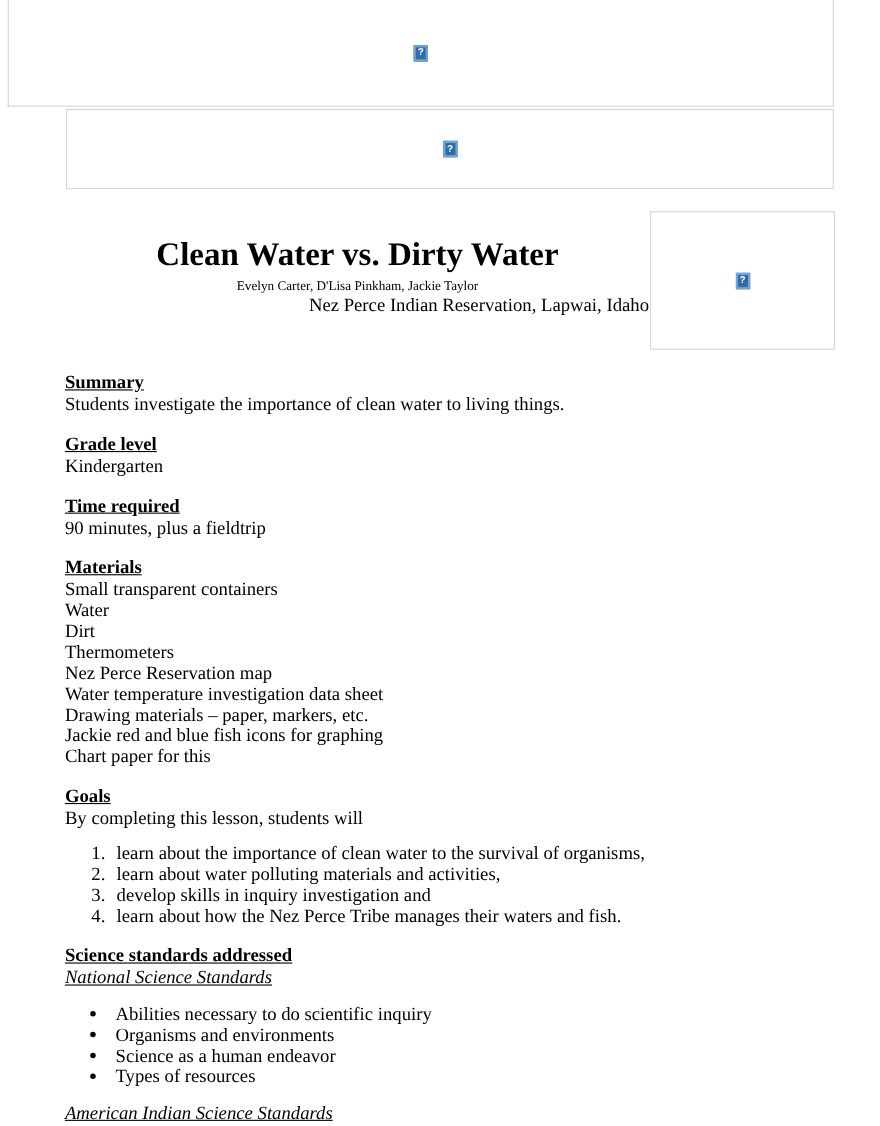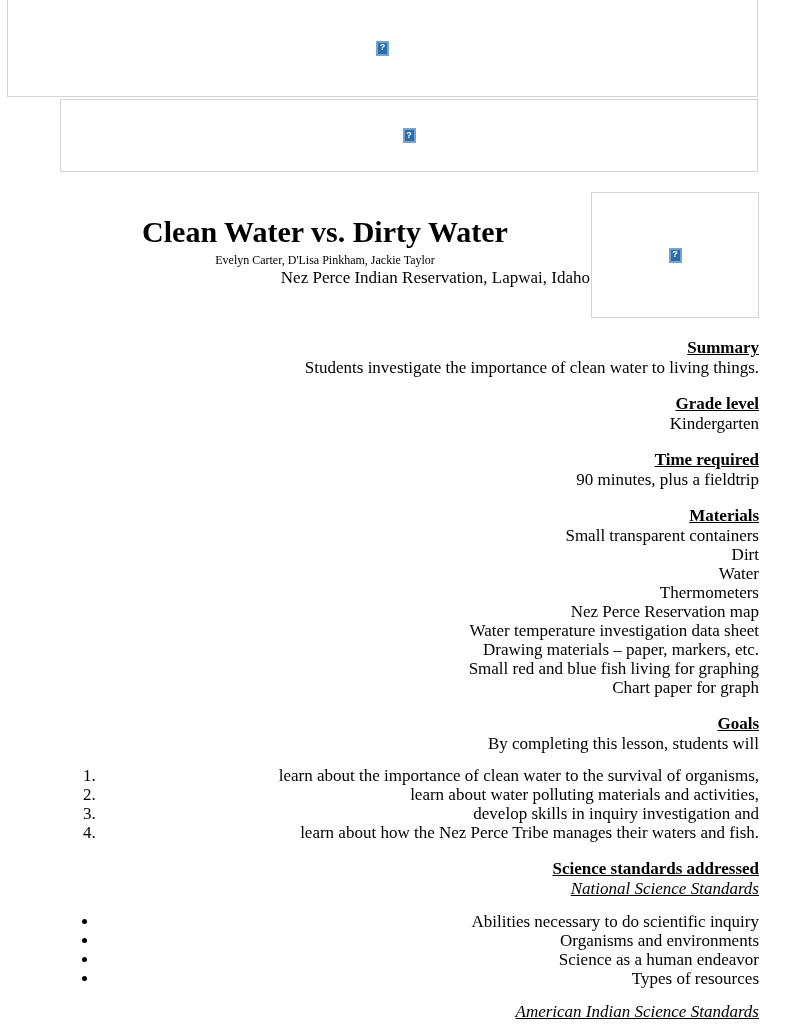--- a/index.html
+++ b/index.html
@@ -126,21 +126,20 @@
   h2.section-head {
     font-size: 17px;
     font-weight: bold;
     text-decoration: underline;
     margin: 0;
     padding: 0;
     line-height: 20px;
   }
   .section-block {
     margin-bottom: 17px;
-    text-align: right;
   }
   .section-block:last-child {
     margin-bottom: 16px;
   }
   p.para {
     margin: 0;
     padding: 0;
     line-height: 19px;
   }
   .mat-line {
@@ -211,28 +210,28 @@
 
   <div class="section-block">
     <h2 class="section-head">Time required</h2>
     <p class="para">90 minutes, plus a fieldtrip</p>
   </div>
 
   <div class="section-block">
     <h2 class="section-head">Materials</h2>
     <div>
       <div class="mat-line">Small transparent containers</div>
+      <div class="mat-line">Water</div>
       <div class="mat-line">Dirt</div>
-      <div class="mat-line">Water</div>
       <div class="mat-line">Thermometers</div>
       <div class="mat-line">Nez Perce Reservation map</div>
       <div class="mat-line">Water temperature investigation data sheet</div>
       <div class="mat-line">Drawing materials – paper, markers, etc.</div>
-      <div class="mat-line">Small red and blue fish living for graphing</div>
-      <div class="mat-line">Chart paper for graph</div>
+      <div class="mat-line">Jackie red and blue fish icons for graphing</div>
+      <div class="mat-line">Chart paper for this</div>
     </div>
   </div>
 
   <div class="section-block">
     <h2 class="section-head">Goals</h2>
     <p class="para">By completing this lesson, students will</p>
     <ol class="goal-list">
       <li>learn about the importance of clean water to the survival of organisms,</li>
       <li>learn about water polluting materials and activities,</li>
       <li>develop skills in inquiry investigation and</li>

